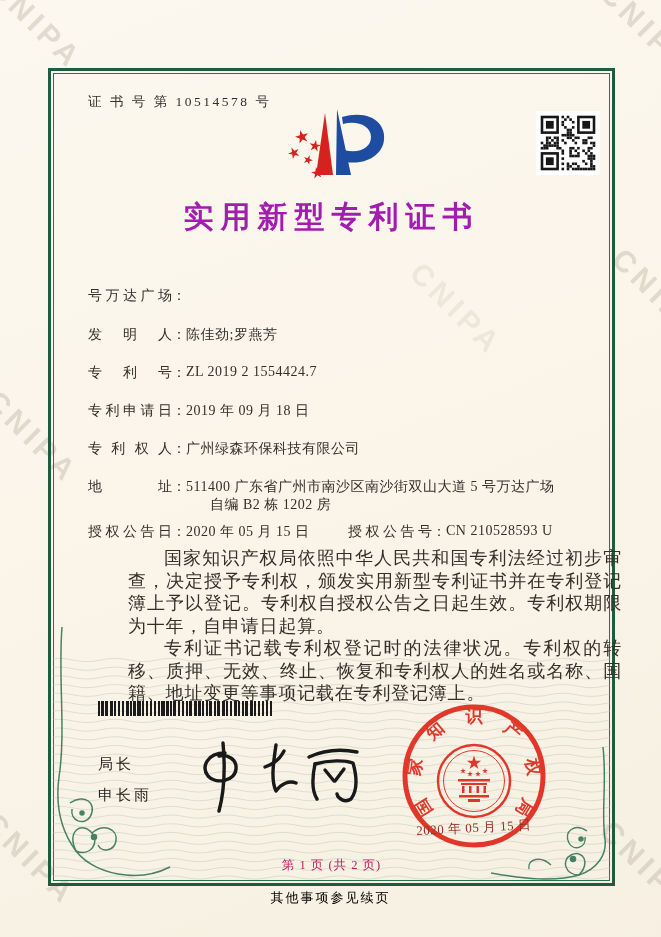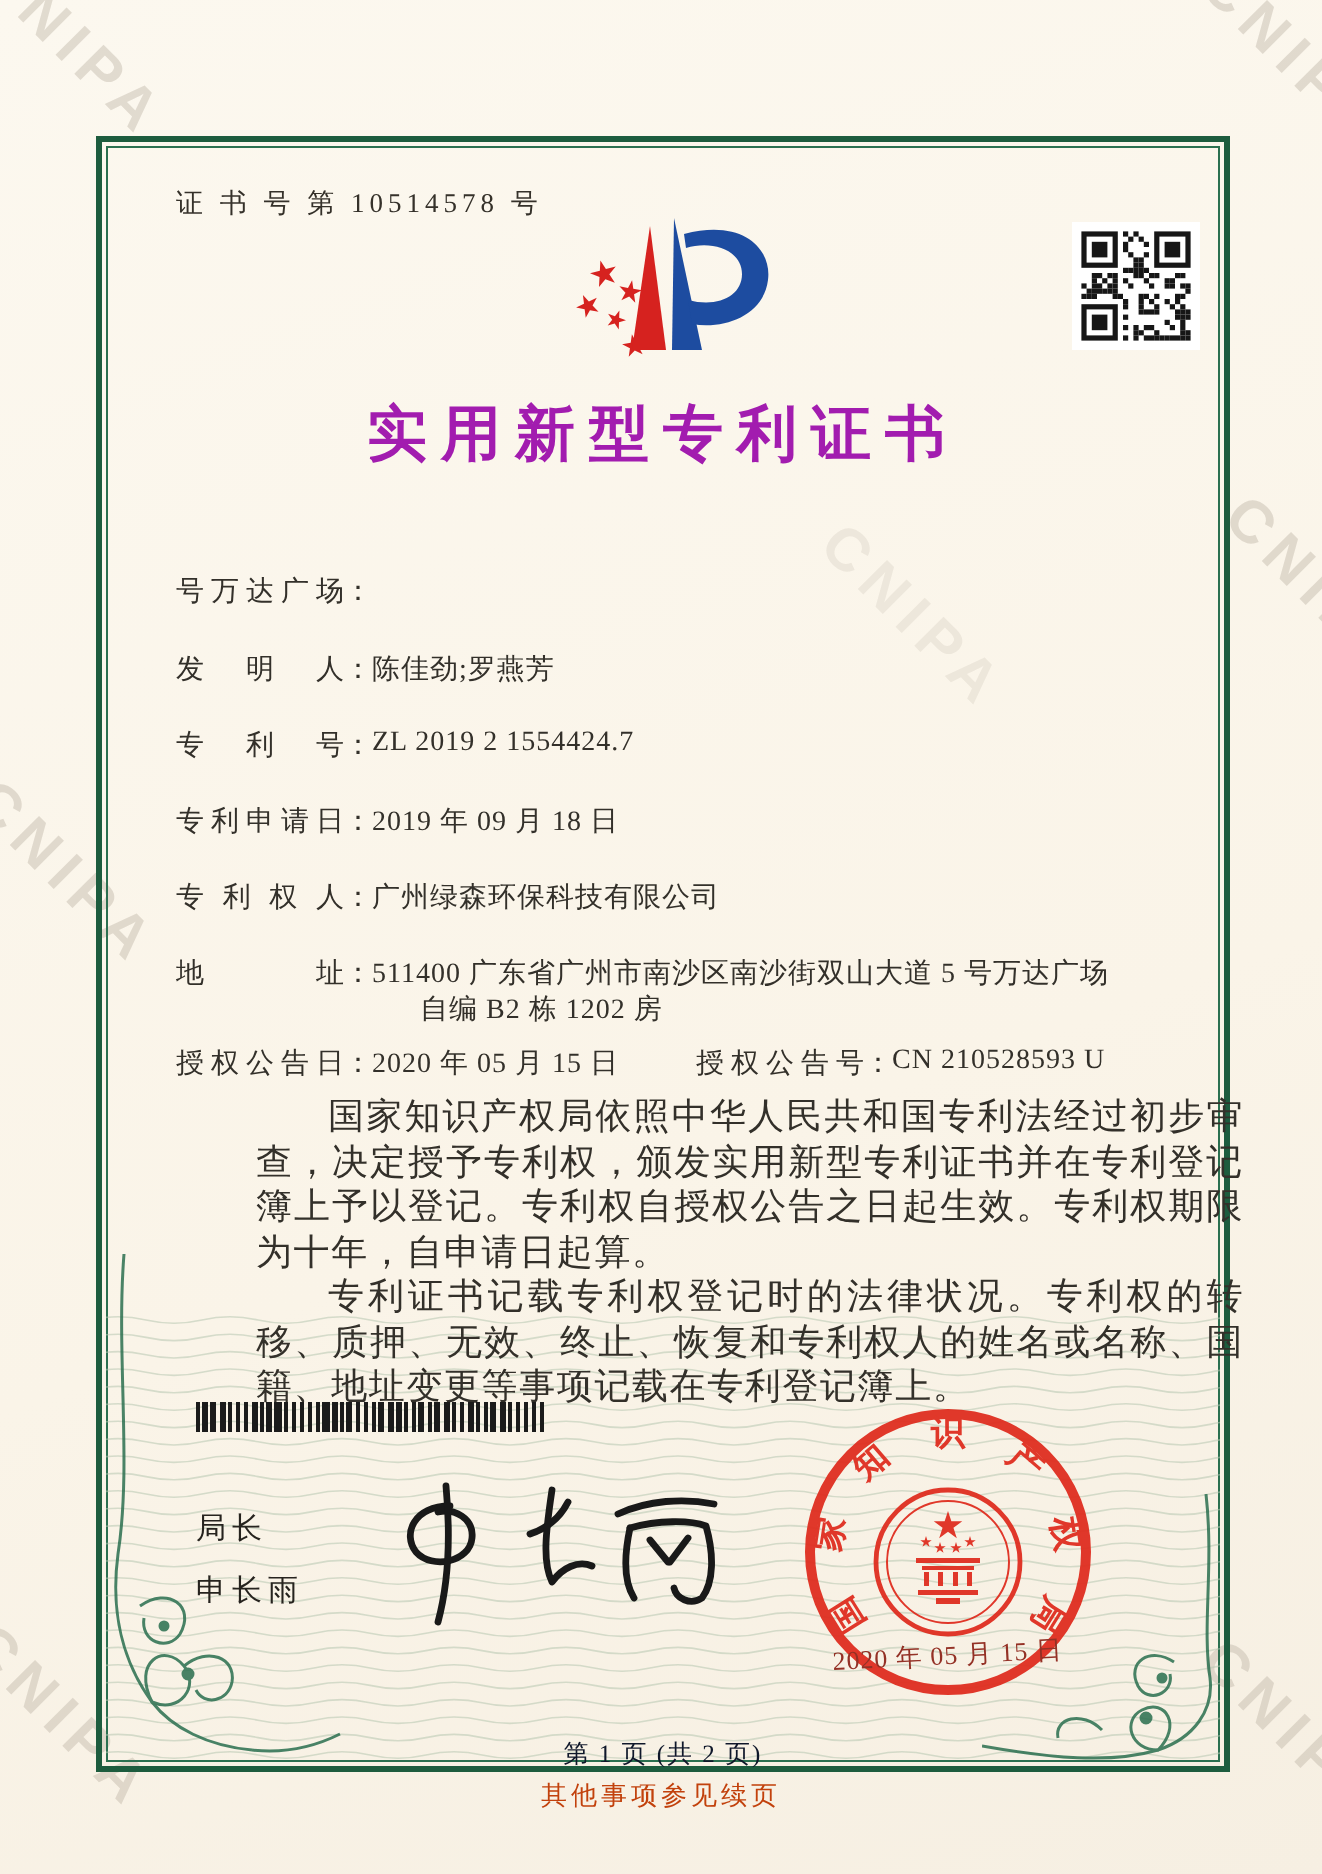--- a/index.html
+++ b/index.html
@@ -25,23 +25,23 @@
   .paras{left:37px;top:476px;width:494px;font-size:18px;line-height:22.5px;
     letter-spacing:0.8px;text-align:justify;color:#33302a;margin-left:40px;}
   .paras p{margin:0;text-indent:2em;}
   .barcode{left:47px;top:630px;width:174px;height:15px;
     background-image:
       repeating-linear-gradient(90deg,#1b1b1b 0 2px,transparent 2px 4px),
       repeating-linear-gradient(90deg,#1b1b1b 0 1px,transparent 1px 7px),
       repeating-linear-gradient(90deg,transparent 0 3px,#1b1b1b 3px 4px,transparent 4px 9px);}
   .director{font-size:15px;letter-spacing:3px;color:#26231e;}
   .pageinfo{left:0;top:786px;width:100%;text-align:center;font-size:12.5px;
-    letter-spacing:1px;color:#0f172a;margin-top:12px;}
+    letter-spacing:1px;color:#be185d;}
   .contnote{position:absolute;left:0;top:889px;width:661px;text-align:center;z-index:1;
-    font-size:13px;letter-spacing:2px;color:#c2410c;}
+    font-size:13px;letter-spacing:2px;color:#000000;}
   svg{display:block;}
 </style>
 </head>
 <body>
 
 <svg width="0" height="0" style="position:absolute" aria-hidden="true">
   <defs>
     <path id="star" d="M0,-1 L0.2245,-0.309 0.9511,-0.309 0.3633,0.118 0.5878,0.809 0,0.382 -0.5878,0.809 -0.3633,0.118 -0.9511,-0.309 -0.2245,-0.309 Z"></path>
   </defs>
 </svg>

